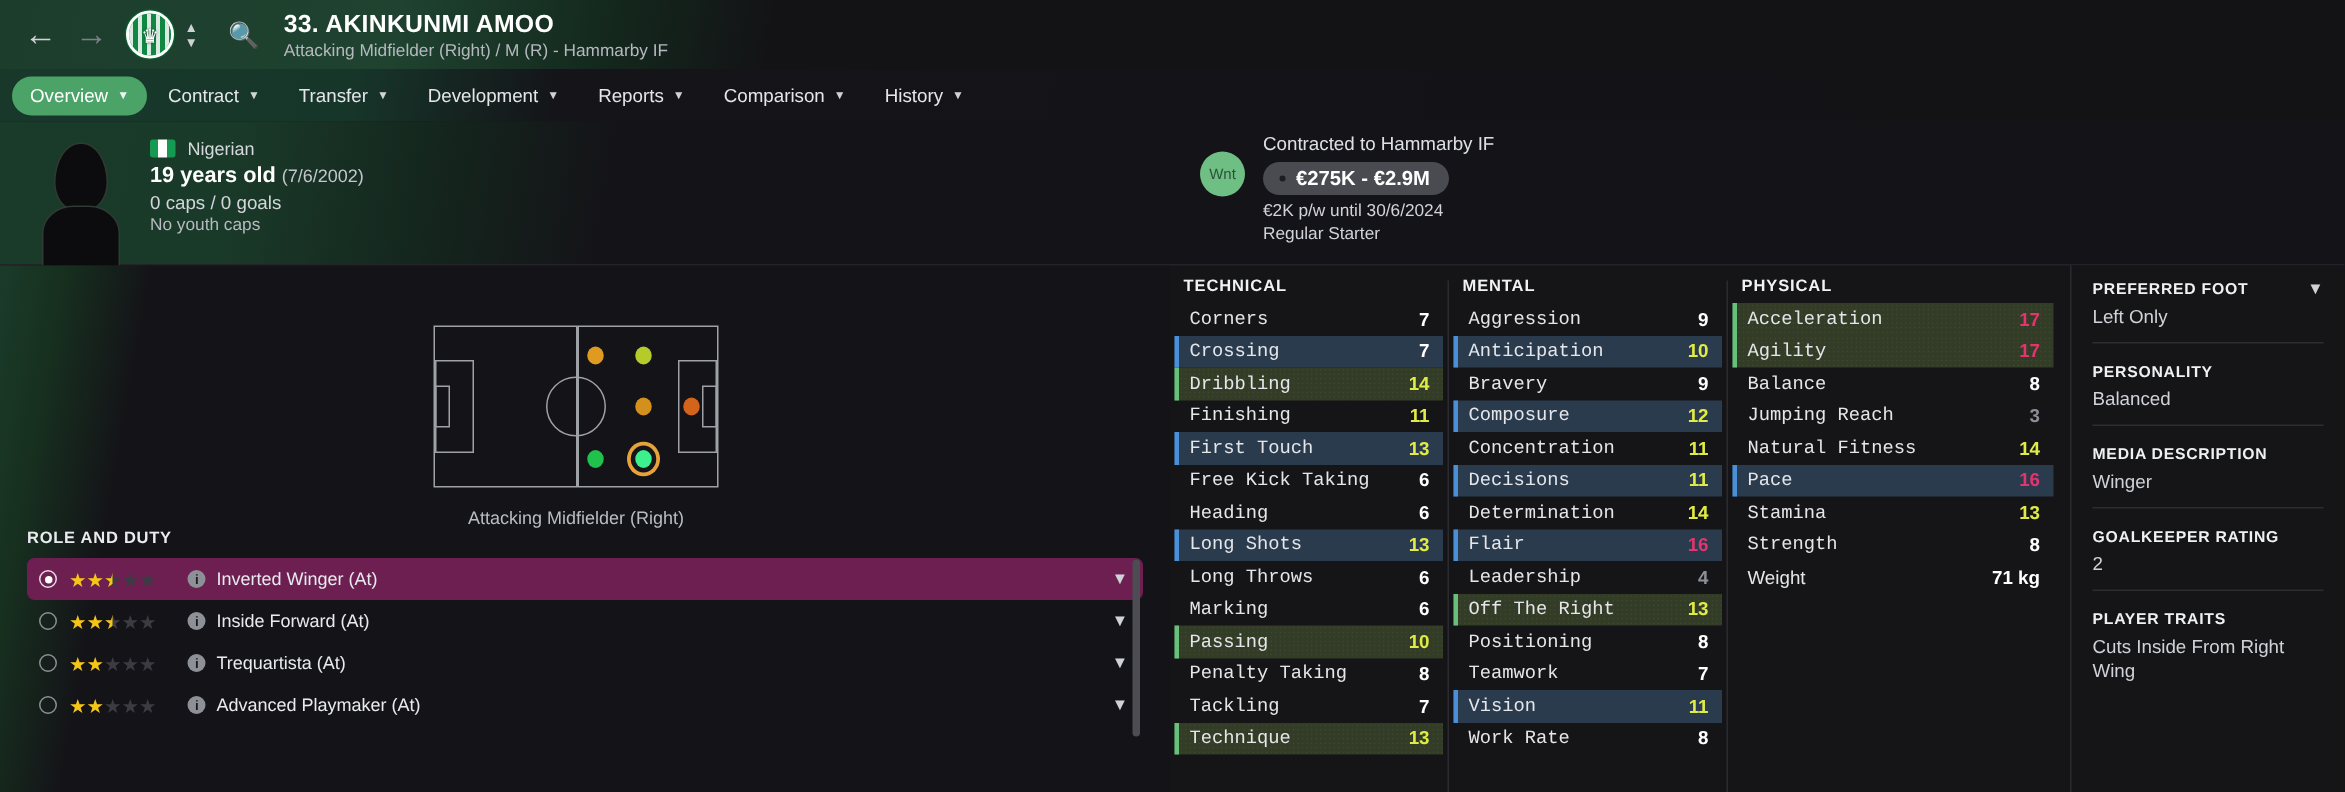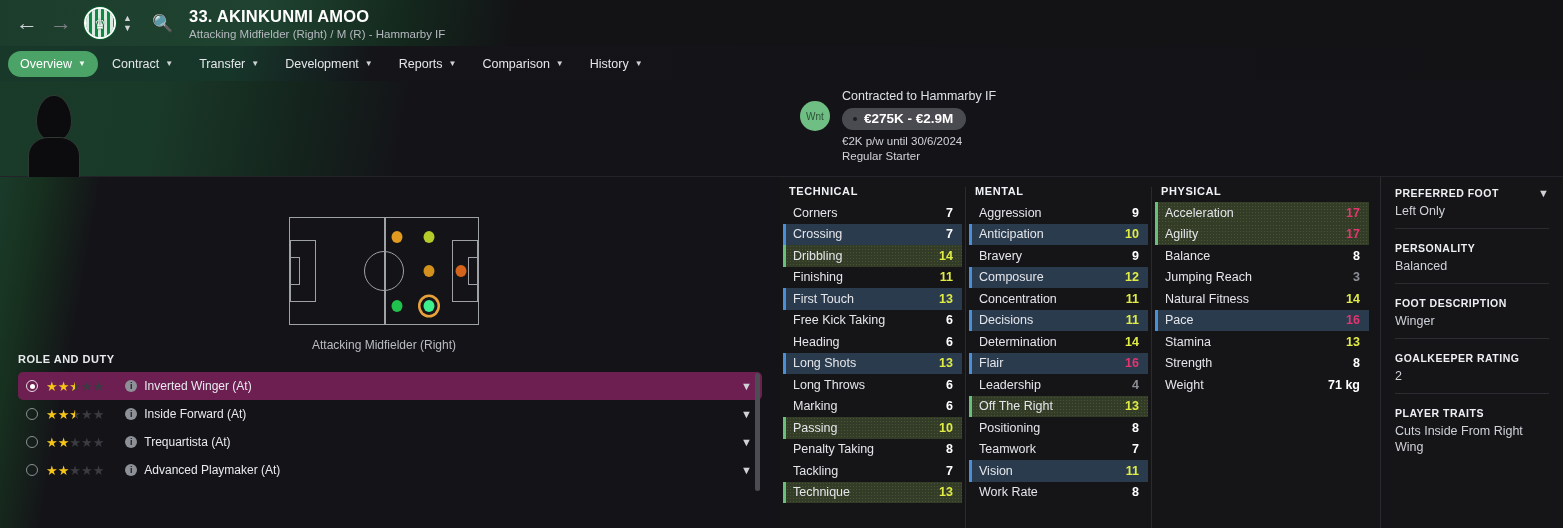--- a/index.html
+++ b/index.html
@@ -123,21 +123,21 @@
   .rowchev { position:absolute; right:10px; font-size:11px; color:#cfd2d7; }
   .rolescroll { position:absolute; right:20px; top:196px; width:5px; height:118px; background:#4c4c53; border-radius:3px;}
 
   
   .attrcols { display:flex; flex:1; padding-top:8px; }
   .col { width:185px; padding:0 3px; }
   .col.phys { width:220px; }
   .colhead { font-size:11px; font-weight:bold; letter-spacing:.6px; color:#f0f2f5; padding:0 6px 5px 6px; }
   .arow { position:relative; display:flex; align-items:center; justify-content:space-between;
      height:21.5px; padding:0 9px 0 10px; font-size:12.5px; }
-  .arow .nm { color:#e4e6ea; }
+  .arow .nm { color:#e4e6ea;font-family:Liberation Mono, monospace; }
   .arow .vl { font-weight:bold; }
   .arow.hl-blue { background:#2b3b4e; }
   .arow.hl-blue:before { content:""; position:absolute; left:0; top:0; bottom:0; width:3px; background:#4a90d9; }
   .arow.hl-green { background:#333c27;
     background-image: radial-gradient(#4a5435 0.5px, transparent 0.6px);
     background-size:3px 3px; }
   .arow.hl-green:before { content:""; position:absolute; left:0; top:0; bottom:0; width:3px; background:#67c17a; }
   .v-white { color:#ffffff; }
   .v-yellow { color:#e0ec45; }
   .v-pink { color:#e1356f; }
@@ -213,20 +213,32 @@
       </div>
     </div>
 
   <div class="inforow">
     <div class="photo">
       <div class="silhouette">
         <div class="head-shape"></div>
           <div class="body-shape"></div>
       </div>
     </div>
+    <div class="bio">
+      <div class="flagline">
+        <span class="flag"></span>
+        <span class="nat">Nigerian</span>
+      </div>
+      <div class="age">
+        <span>19 years old</span>
+        <span class="dob">(7/6/2002)</span>
+      </div>
+      <div class="caps">0 caps / 0 goals</div>
+      <div class="ycaps">No youth caps</div>
+    </div>
 
     <div class="contractblk">
       <div class="wnt">Wnt</div>
       <div>
         <div class="ctitle">Contracted to Hammarby IF</div>
         <div class="valuepill">
           <span class="dot"></span>
           <span class="txt">€275K - €2.9M</span>
         </div>
         <div class="wage">€2K p/w until 30/6/2024</div>
@@ -499,21 +511,21 @@
         <div class="sb-block">
           <div class="sb-title">PREFERRED FOOT</div>
           <div class="sb-chev">▼</div>
           <div class="sb-val">Left Only</div>
         </div>
         <div class="sb-block">
           <div class="sb-title">PERSONALITY</div>
           <div class="sb-val">Balanced</div>
         </div>
         <div class="sb-block">
-          <div class="sb-title">FOOT DESCRIPTION</div>
+          <div class="sb-title">MEDIA DESCRIPTION</div>
           <div class="sb-val">Winger</div>
         </div>
         <div class="sb-block">
           <div class="sb-title">GOALKEEPER RATING</div>
           <div class="sb-val">2</div>
         </div>
         <div class="sb-block">
           <div class="sb-title">PLAYER TRAITS</div>
           <div class="sb-val">Cuts Inside From Right Wing</div>
         </div>

